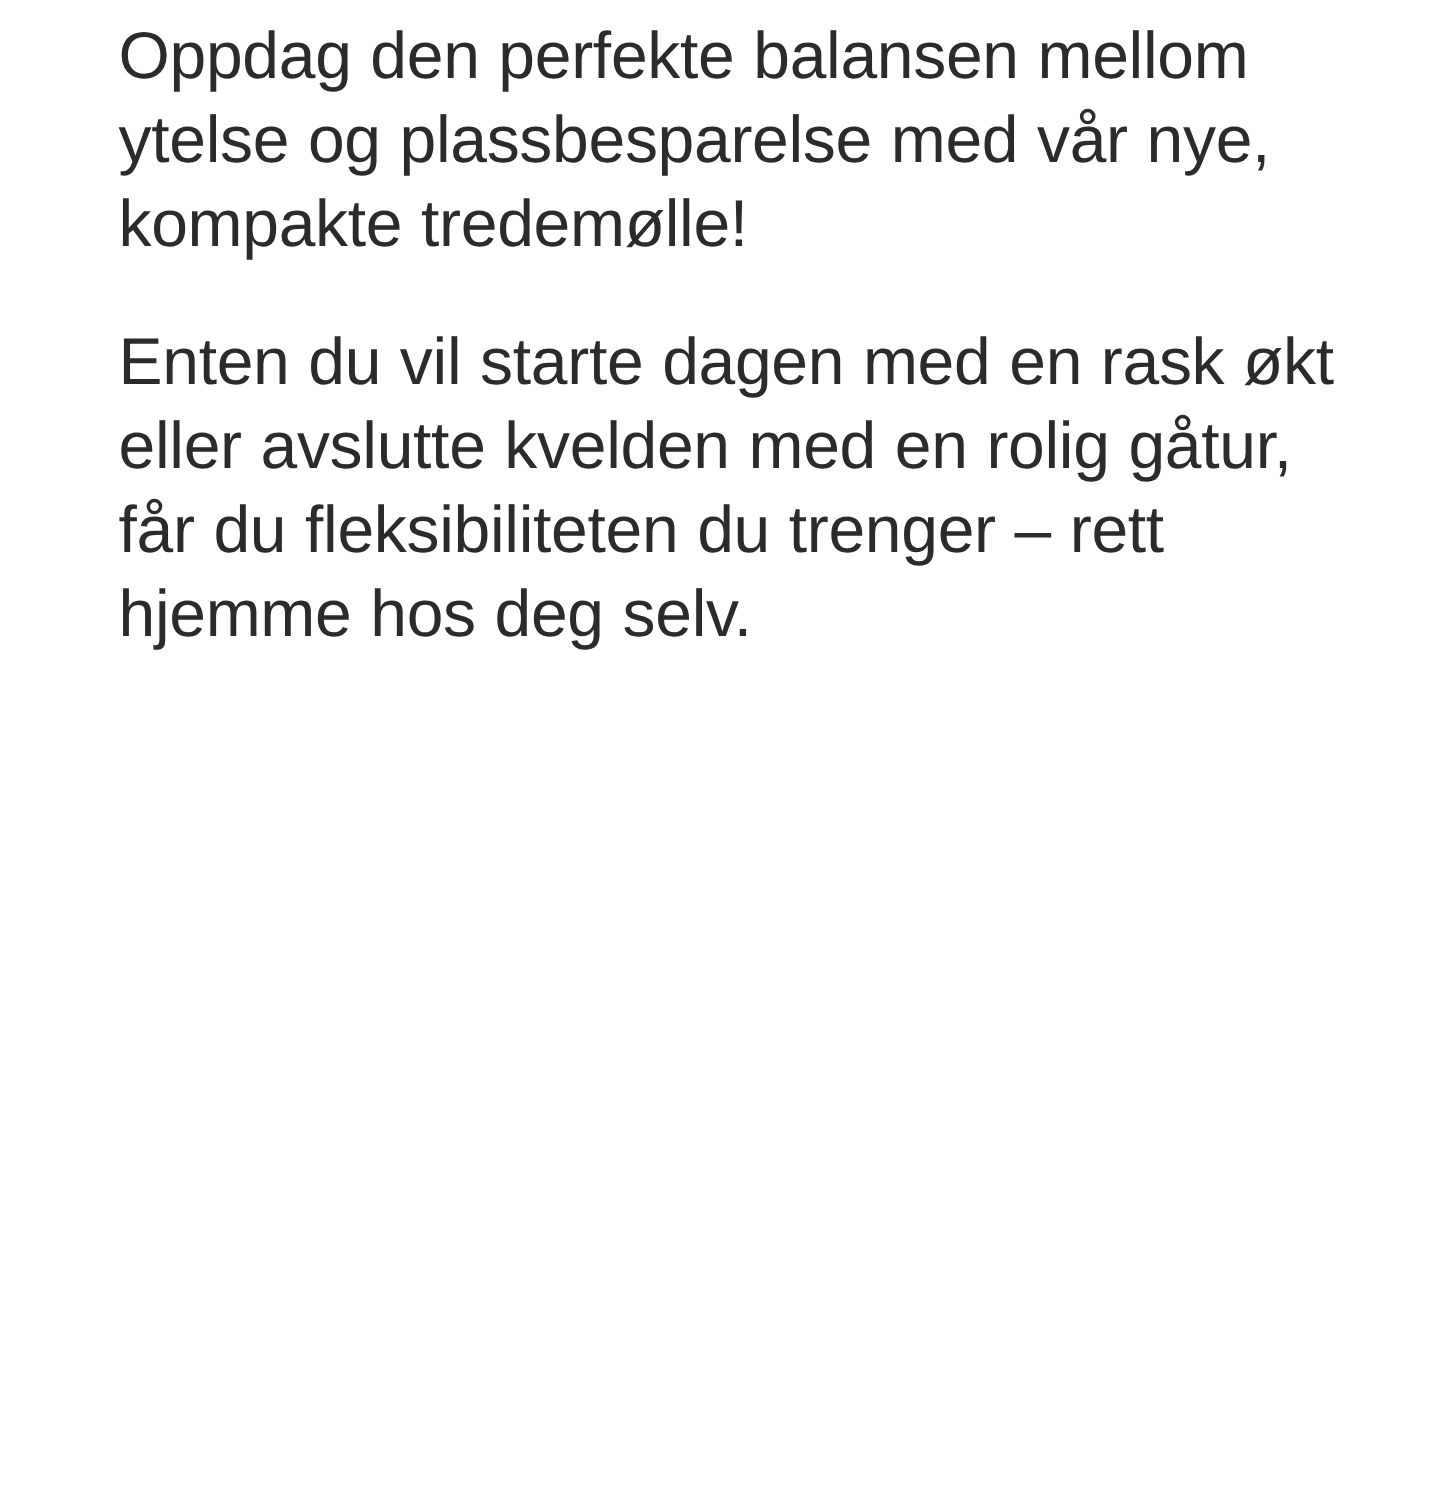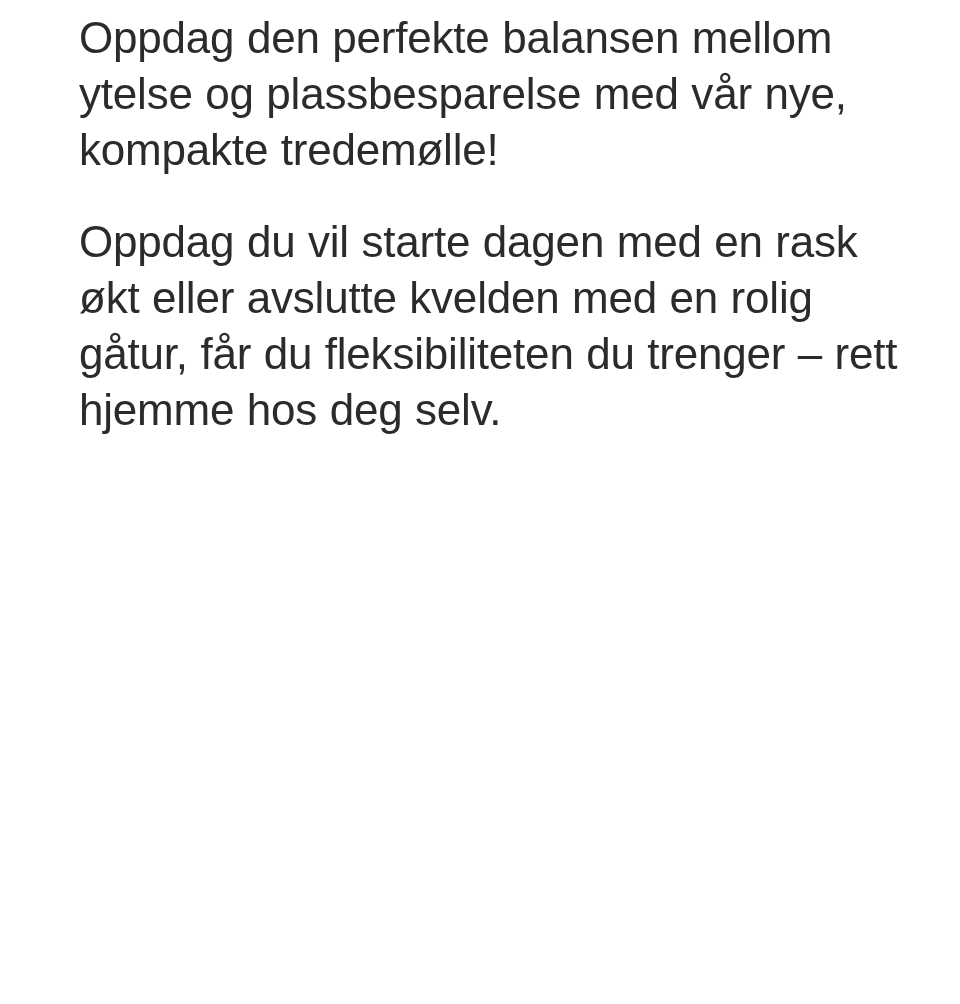--- a/index.html
+++ b/index.html
@@ -48,15 +48,15 @@
 </style>
 </head>
 <body>
 
 <main class="product-description">
 
   <p class="description-paragraph">Oppdag den perfekte balansen mellom ytelse og plassbesparelse med vår nye, kompakte tredemølle!</p>
 
 
 
-  <p class="description-paragraph">Oppdag du vil starte dagen med en rask økt eller avslutte kvelden med en rolig gåtur, får du fleksibiliteten du trenger – rett hjemme hos deg selv.</p>
+  <p class="description-paragraph">Enten du vil starte dagen med en rask økt eller avslutte kvelden med en rolig gåtur, får du fleksibiliteten du trenger – rett hjemme hos deg selv.</p>
 
 </main>
 
 </body></html>

